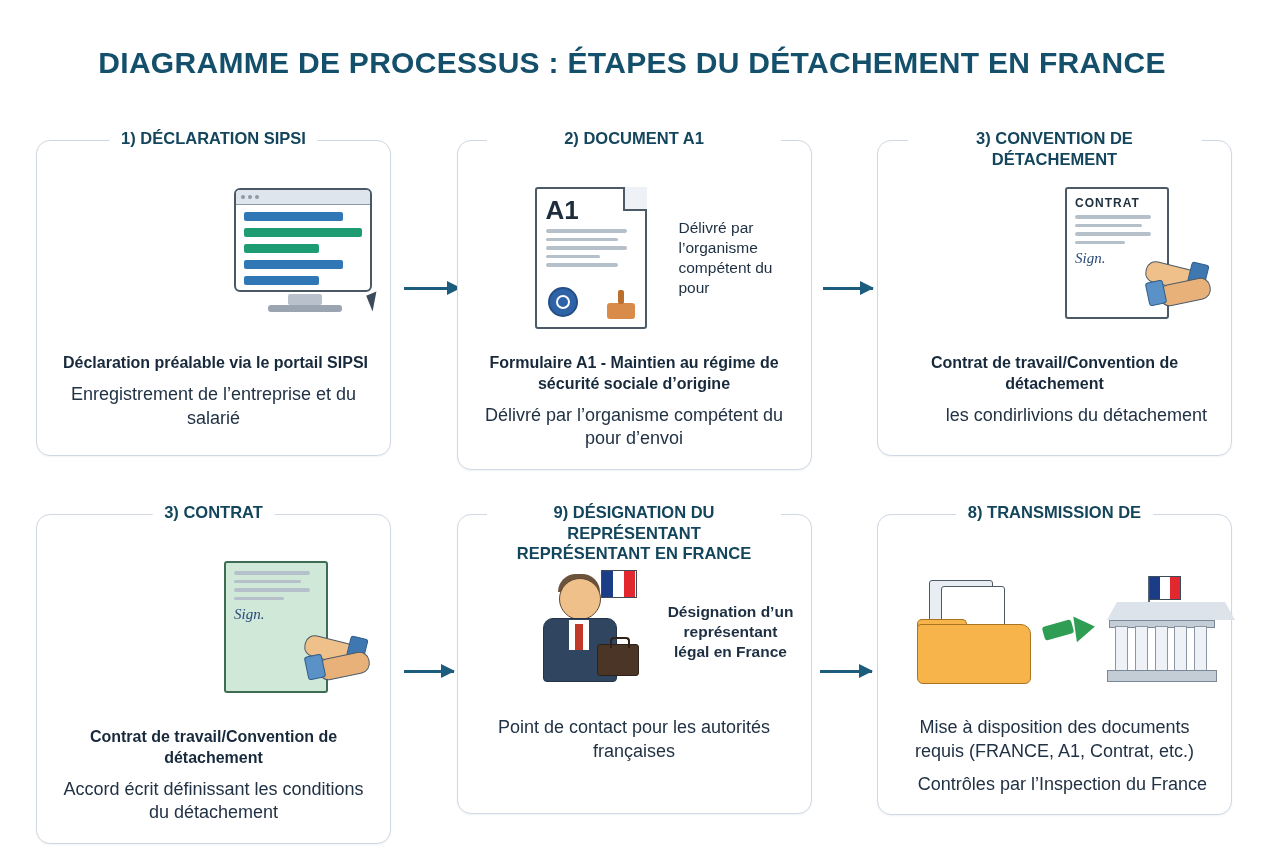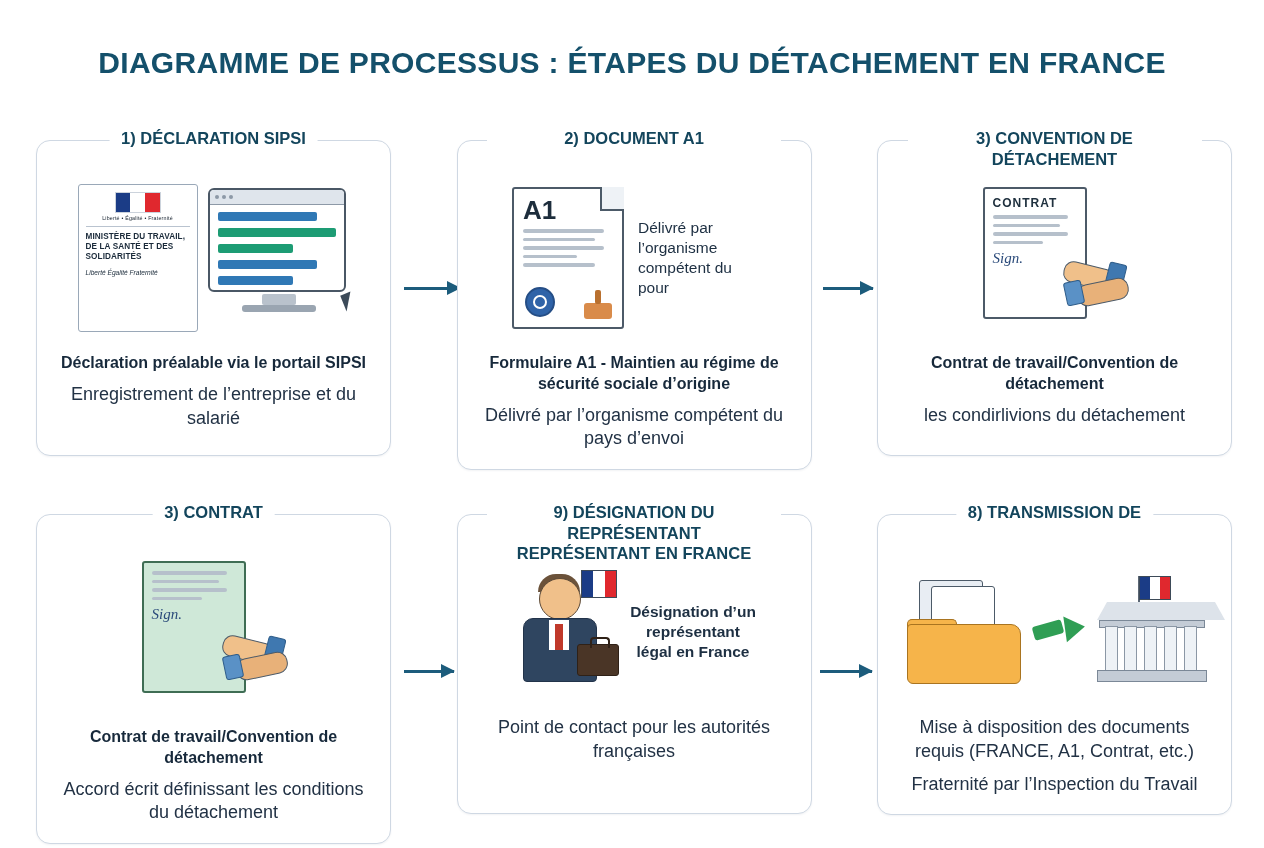--- a/index.html
+++ b/index.html
@@ -51,21 +51,21 @@
     width: 355px;
     box-sizing: border-box;
     border: 1.6px solid #cfd8e3;
     border-radius: 14px;
     background: #ffffff;
     box-shadow: 0 1px 2px rgba(30,50,80,0.06);
     padding: 26px 14px 18px 14px;
     min-height: 316px;
     display: flex;
     flex-direction: column;
-    align-items: center;
+    align-items: flex-end;
   }
   .card.tall { min-height: 300px; }
   .card-title {
     position: absolute;
     top: -13px;
     left: 50%;
     transform: translateX(-50%);
     background: #ffffff;
     padding: 0 12px;
     font-size: 16.5px;
@@ -87,21 +87,21 @@
   }
   .art {
     margin-top: 16px;
     height: 150px;
     display: flex;
     align-items: center;
     justify-content: center;
     gap: 10px;
   }
   .art.with-text {
-    gap: 14px;
+    gap: 32px;
   }
   .lead {
     margin-top: 20px;
     font-size: 16px;
     font-weight: bold;
     text-align: center;
     line-height: 1.3;
     color: #17293b;
     padding: 0 8px;
   }
@@ -550,31 +550,20 @@
   <div class="arrow" id="arrow-4"></div>
 
   <div class="grid">
 
     <div class="row row1">
 
       <div class="card">
         <div class="card-title">1) DÉCLARATION SIPSI</div>
         <div class="art">
 
-          <div class="ministry-logo">
-            <div class="flag-mini">
-              <i class="fb"></i>
-                <i class="fw"></i>
-                <i class="fr"></i>
-            </div>
-            <div class="marianne">Liberté • Égalité • Fraternité</div>
-            <div class="logo-rule"></div>
-            <div class="logo-main">MINISTÈRE DU TRAVAIL, DE LA SANTÉ ET DES SOLIDARITÉS</div>
-            <div class="logo-devise">Liberté Égalité Fraternité</div>
-          </div>
 
           <div class="monitor">
             <div class="screen">
               <div class="bar">
                   <i></i>
                   <i></i>
                   <i></i>
                 </div>
               <div class="row-line m"></div>
               <div class="row-line g"></div>
@@ -604,21 +593,21 @@
             <div class="txt-line w80"></div>
             <div class="txt-line w90"></div>
             <div class="txt-line w60"></div>
             <div class="txt-line w80"></div>
             <div class="seal"></div>
             <div class="stamp"></div>
           </div>
           <div class="side-note">Délivré par l’organisme compétent du pour</div>
         </div>
         <div class="lead">Formulaire A1 - Maintien au régime de sécurité sociale d’origine</div>
-        <div class="desc">Délivré par l’organisme compétent du pays d’envoi</div>
+        <div class="desc">Délivré par l’organisme compétent du pour d’envoi</div>
       </div>
 
       <div class="card">
         <div class="card-title two-line">3) CONVENTION DE DÉTACHEMENT</div>
         <div class="art">
           <div class="contract-wrap">
             <div class="contract">
               <div class="doc-label small">CONTRAT</div>
               <div class="txt-line w90"></div>
               <div class="txt-line w80"></div>
@@ -709,18 +698,18 @@
                 <i></i>
                 <i></i>
                 <i></i>
                 <i></i>
                 <i></i>
               </div>
             <div class="b-base"></div>
           </div>
         </div>
         <div class="desc">Mise à disposition des documents requis (FRANCE, A1, Contrat, etc.)</div>
-        <div class="desc">Fraternité par l’Inspection du Travail</div>
+        <div class="desc">Contrôles par l’Inspection du France</div>
       </div>
 
     </div>
   </div>
 </div>
 
 </body></html>

